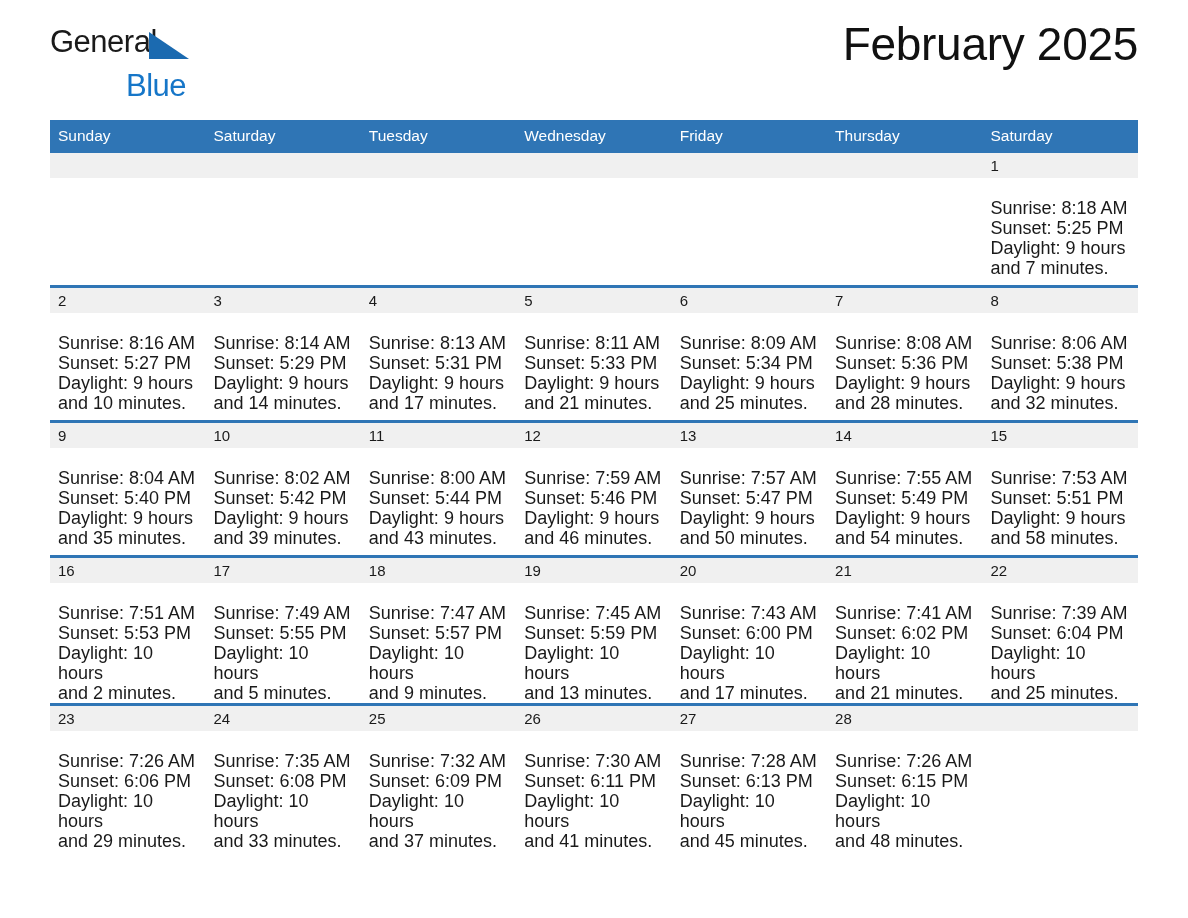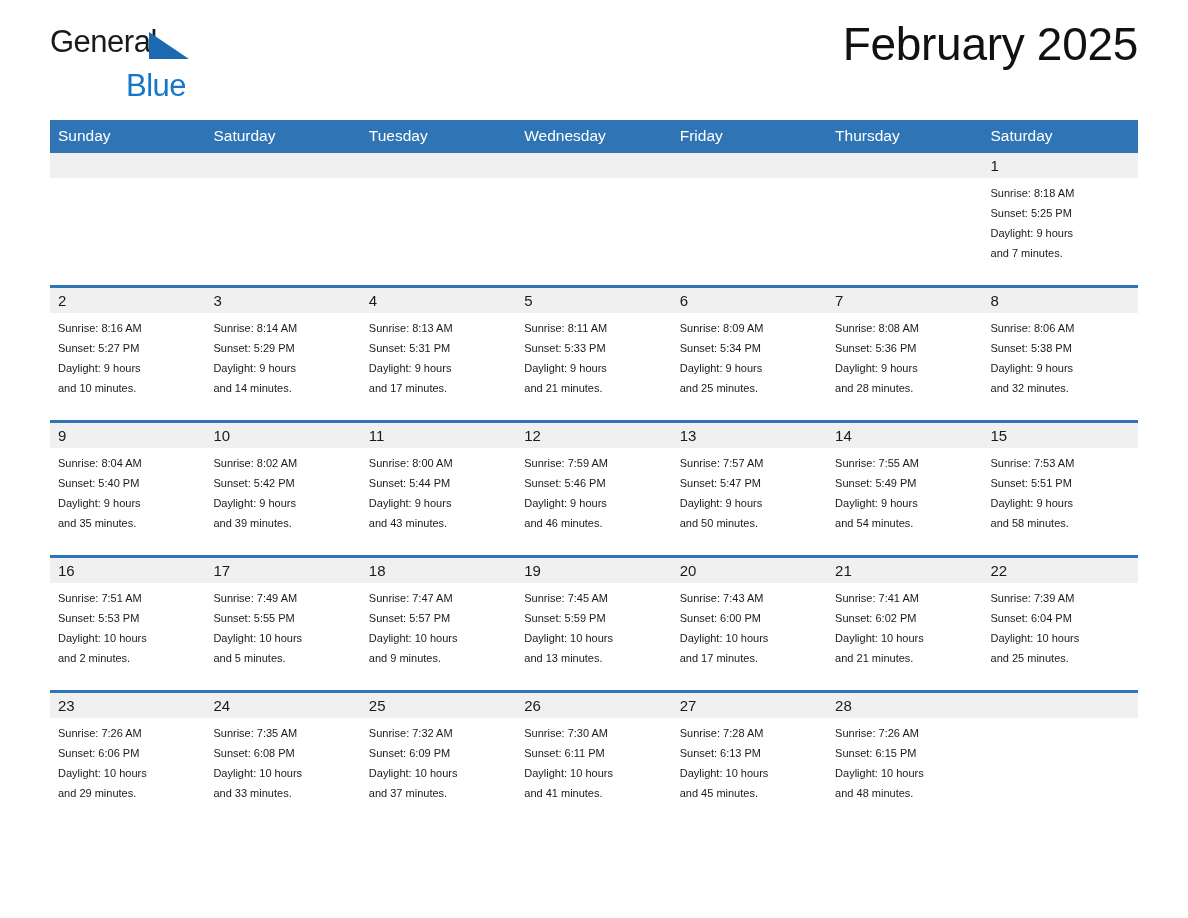--- a/index.html
+++ b/index.html
@@ -128,22 +128,22 @@
     line-height: 25px;
     padding-left: 8px;
     font-size: 15px;
     color: #1a1a1a;
     box-sizing: border-box;
   }
   .daycell.empty .daynum-band {
     background: #f0f0f0;
   }
   .details {
-    padding: 5px 6px 0 8px;
-    font-size: 11px;
+    padding: 20px 6px 0 8px;
+    font-size: 18px;
     line-height: 20px;
     color: #1a1a1a;
   }
   .details .line {
     white-space: normal;
   }
 </style>
 </head>
 <body>
 

